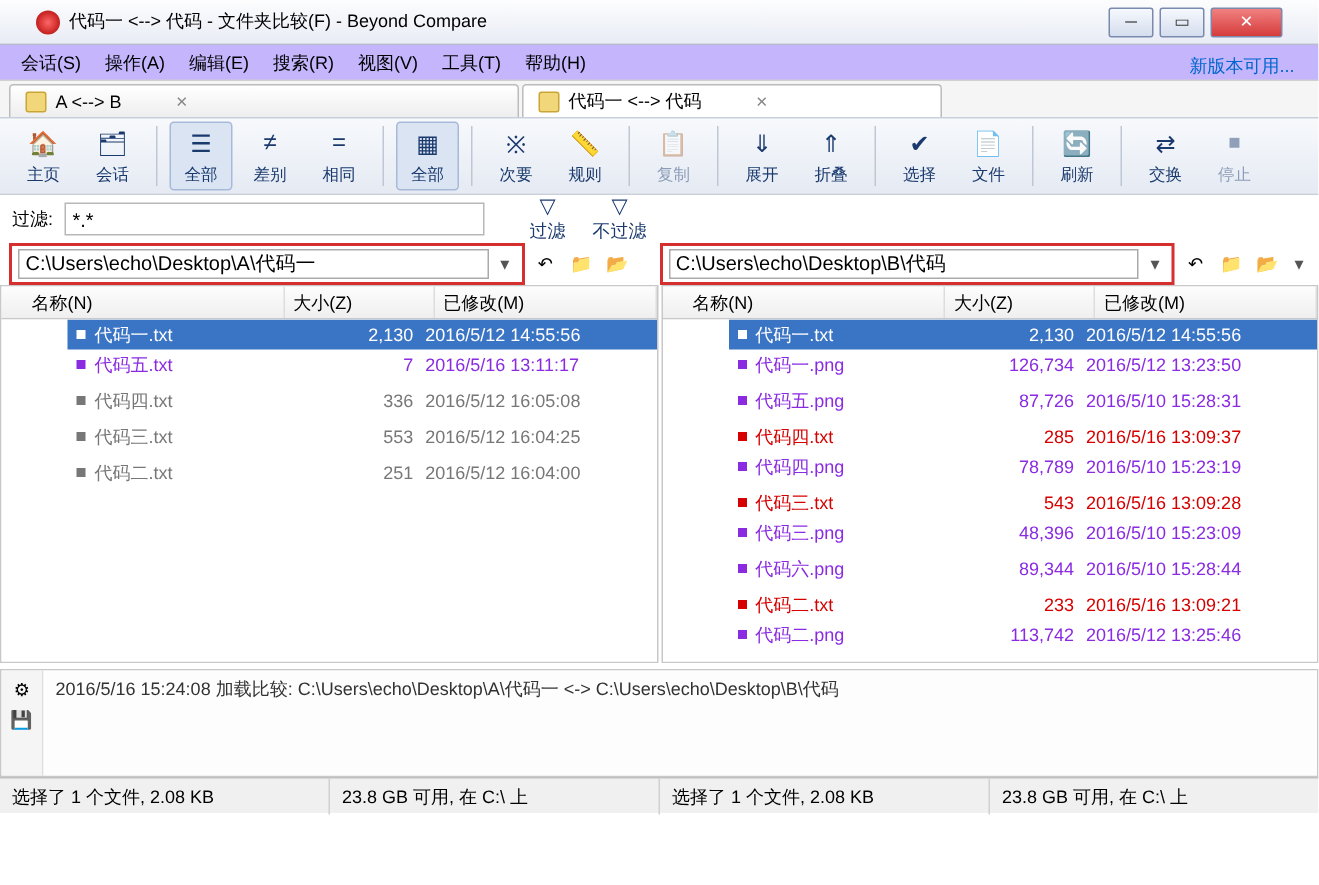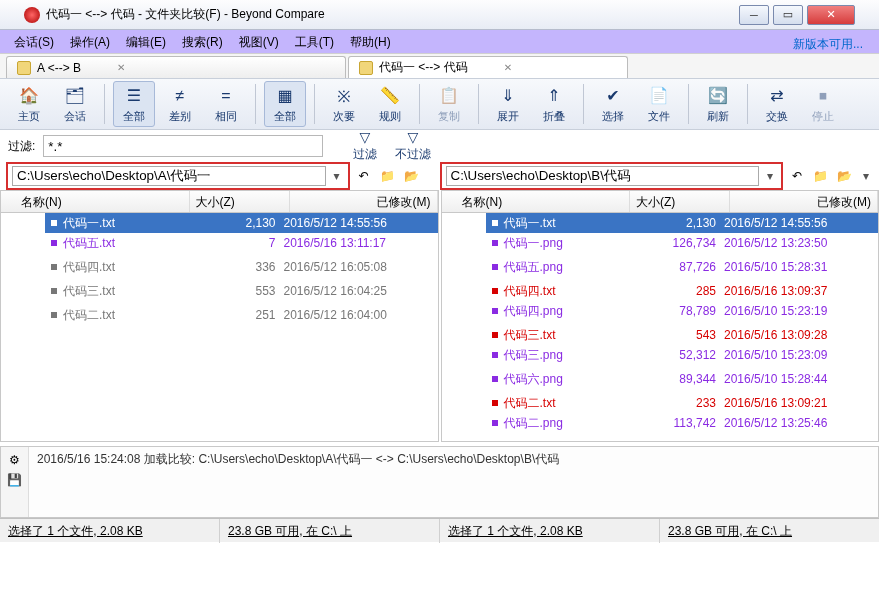--- a/index.html
+++ b/index.html
@@ -35,38 +35,38 @@
 .pathcell input { flex:1; height:20px; border:1px solid #aaa; padding:0 4px; }
 .dropbtn { width:14px; height:20px; display:flex; align-items:center; justify-content:center; color:#555; }
 .icobtn { width:20px; height:20px; border:1px solid transparent; display:flex; align-items:center; justify-content:center; border-radius:2px; }
 .panes { display:flex; height:252px; }
 .pane { flex:1; display:flex; flex-direction:column; border:1px solid #c8c8c8; }
 .pane + .pane { margin-left:2px; }
 .headers { height:22px; display:flex; border-bottom:1px solid #c8c8c8; background:linear-gradient(#fdfdfd,#efefef); }
 .hcell { padding:0 6px; line-height:22px; border-right:1px solid #ddd; }
 .hname { flex:1;padding-left:20px; }
 .hsize { width:100px; text-align:left; }
-.hmod { width:148px;text-align:right; }
+.hmod { width:148px; }
 .filelist { flex:1; overflow:auto; background:#fff; }
 .frow { height:20px; display:flex; align-items:center; padding:0 6px;margin-left:44px; }
 .frow.sel { background:#3a74c4; color:#fff; }
 .frow .bullet { width:6px; height:6px; margin-right:6px; }
 .frow.black .bullet { background:#000; }
 .frow.purple { color:#8a2be2; } .frow.purple .bullet { background:#8a2be2; }
 .frow.gray { color:#777; } .frow.gray .bullet { background:#777; }
 .frow.red { color:#d60000; } .frow.red .bullet { background:#d60000; }
 .frow.sel .bullet { background:#fff; }
 .fname { flex:1; }
 .fsize { width:100px; text-align:right; padding-right:8px; }
 .fmod { width:148px; }
 .logarea { height:72px; display:flex; border:1px solid #c8c8c8; margin:4px 0 0 0; }
 .logicons { width:28px; display:flex; flex-direction:column; align-items:center; gap:6px; padding-top:6px; background:#f5f5f5; border-right:1px solid #ddd; }
 .logtext { flex:1; background:#fdfdfd; padding:4px 8px; line-height:16px; color:#333; overflow:auto; }
 .statusbar { height:24px; border-top:1px solid #c0c0c0; display:flex; align-items:center; background:#f0f0f0; }
-.scell { flex:1; padding:0 8px; border-right:1px solid #d0d0d0; line-height:24px;text-decoration:underline; }
+.scell { flex:1; padding:0 8px; border-right:1px solid #d0d0d0; line-height:24px; }
 .scell:last-child { border-right:none; }
 </style>
 </head>
 <body>
 
 <div class="titlebar">
   <div class="appicon"></div>
   <div class="title">代码一 &lt;--&gt; 代码 - 文件夹比较(F) - Beyond Compare</div>
   <div class="winbtns">
     <div class="winbtn">─</div>
@@ -295,21 +295,21 @@
         <div style="height: 4px;"></div>
         <div class="frow red">
           <div class="bullet"></div>
           <div class="fname">代码三.txt</div>
           <div class="fsize">543</div>
           <div class="fmod">2016/5/16 13:09:28</div>
         </div>
         <div class="frow purple">
           <div class="bullet"></div>
           <div class="fname">代码三.png</div>
-          <div class="fsize">52,312</div>
+          <div class="fsize">48,396</div>
           <div class="fmod">2016/5/10 15:23:09</div>
         </div>
         <div style="height: 4px;"></div>
         <div class="frow purple">
           <div class="bullet"></div>
           <div class="fname">代码六.png</div>
           <div class="fsize">89,344</div>
           <div class="fmod">2016/5/10 15:28:44</div>
         </div>
         <div style="height: 4px;"></div>

